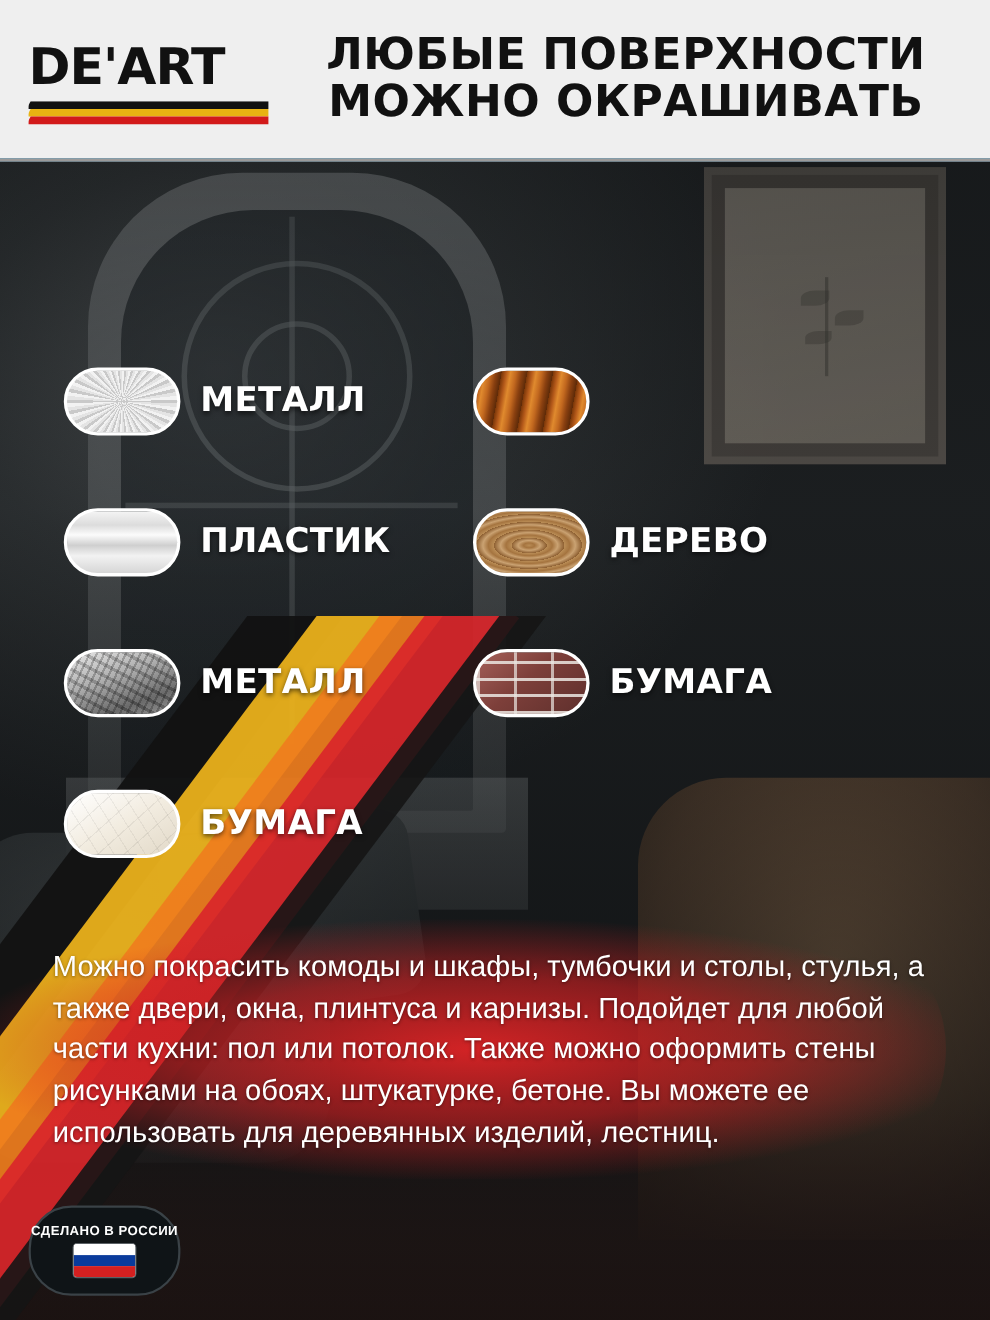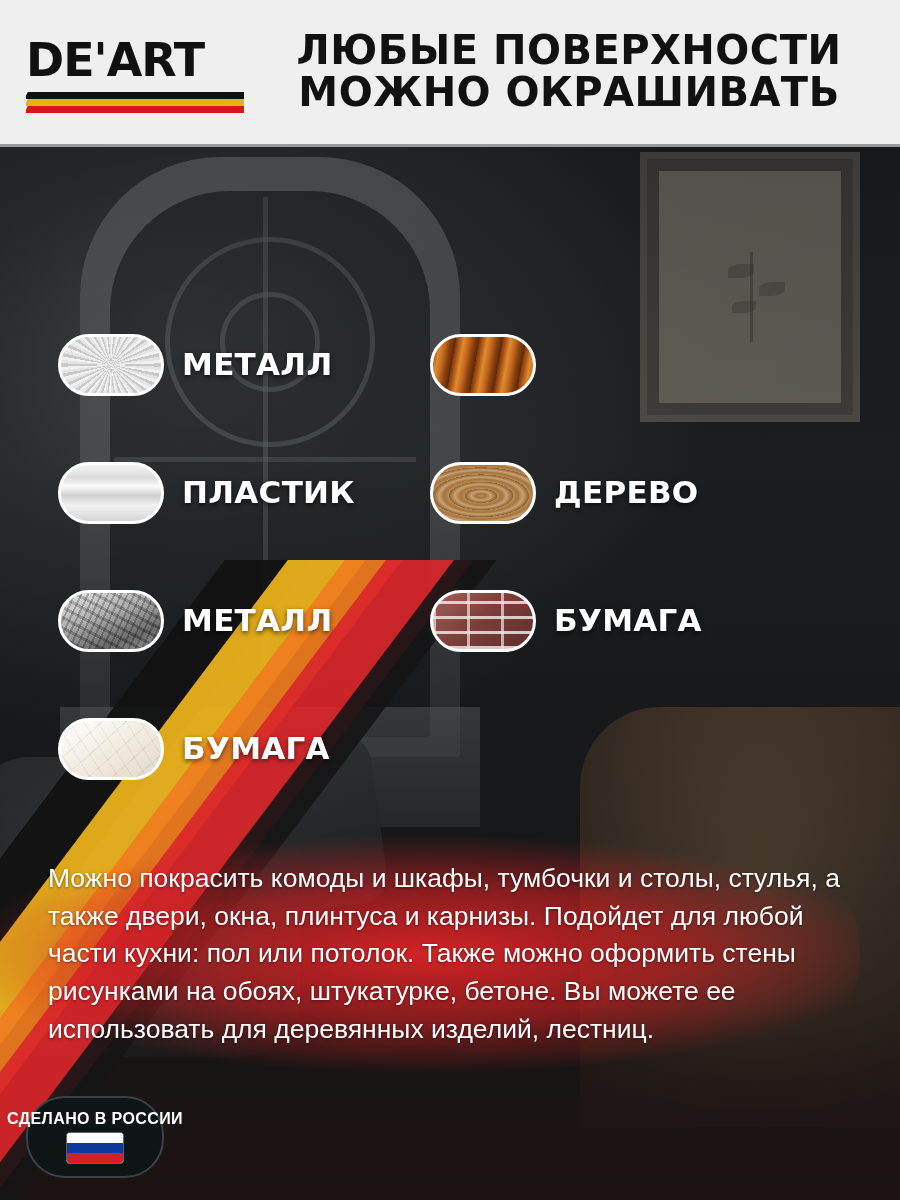--- a/index.html
+++ b/index.html
@@ -351,21 +351,21 @@
     background: #0f1417;
     border: 2px solid #3a4247;
     z-index: 14;
     display: flex;
     flex-direction: column;
     align-items: center;
     justify-content: center;
   }
   .badge-text {
     font-family: "Liberation Sans", sans-serif;
-    font-size: 16px;
+    font-size: 12px;
     font-weight: 700;
     color: #ffffff;
     letter-spacing: 0.4px;
     margin-bottom: 4px;
     white-space: nowrap;
   }
   .flag {
     width: 56px;
     height: 30px;
     border-radius: 4px;

